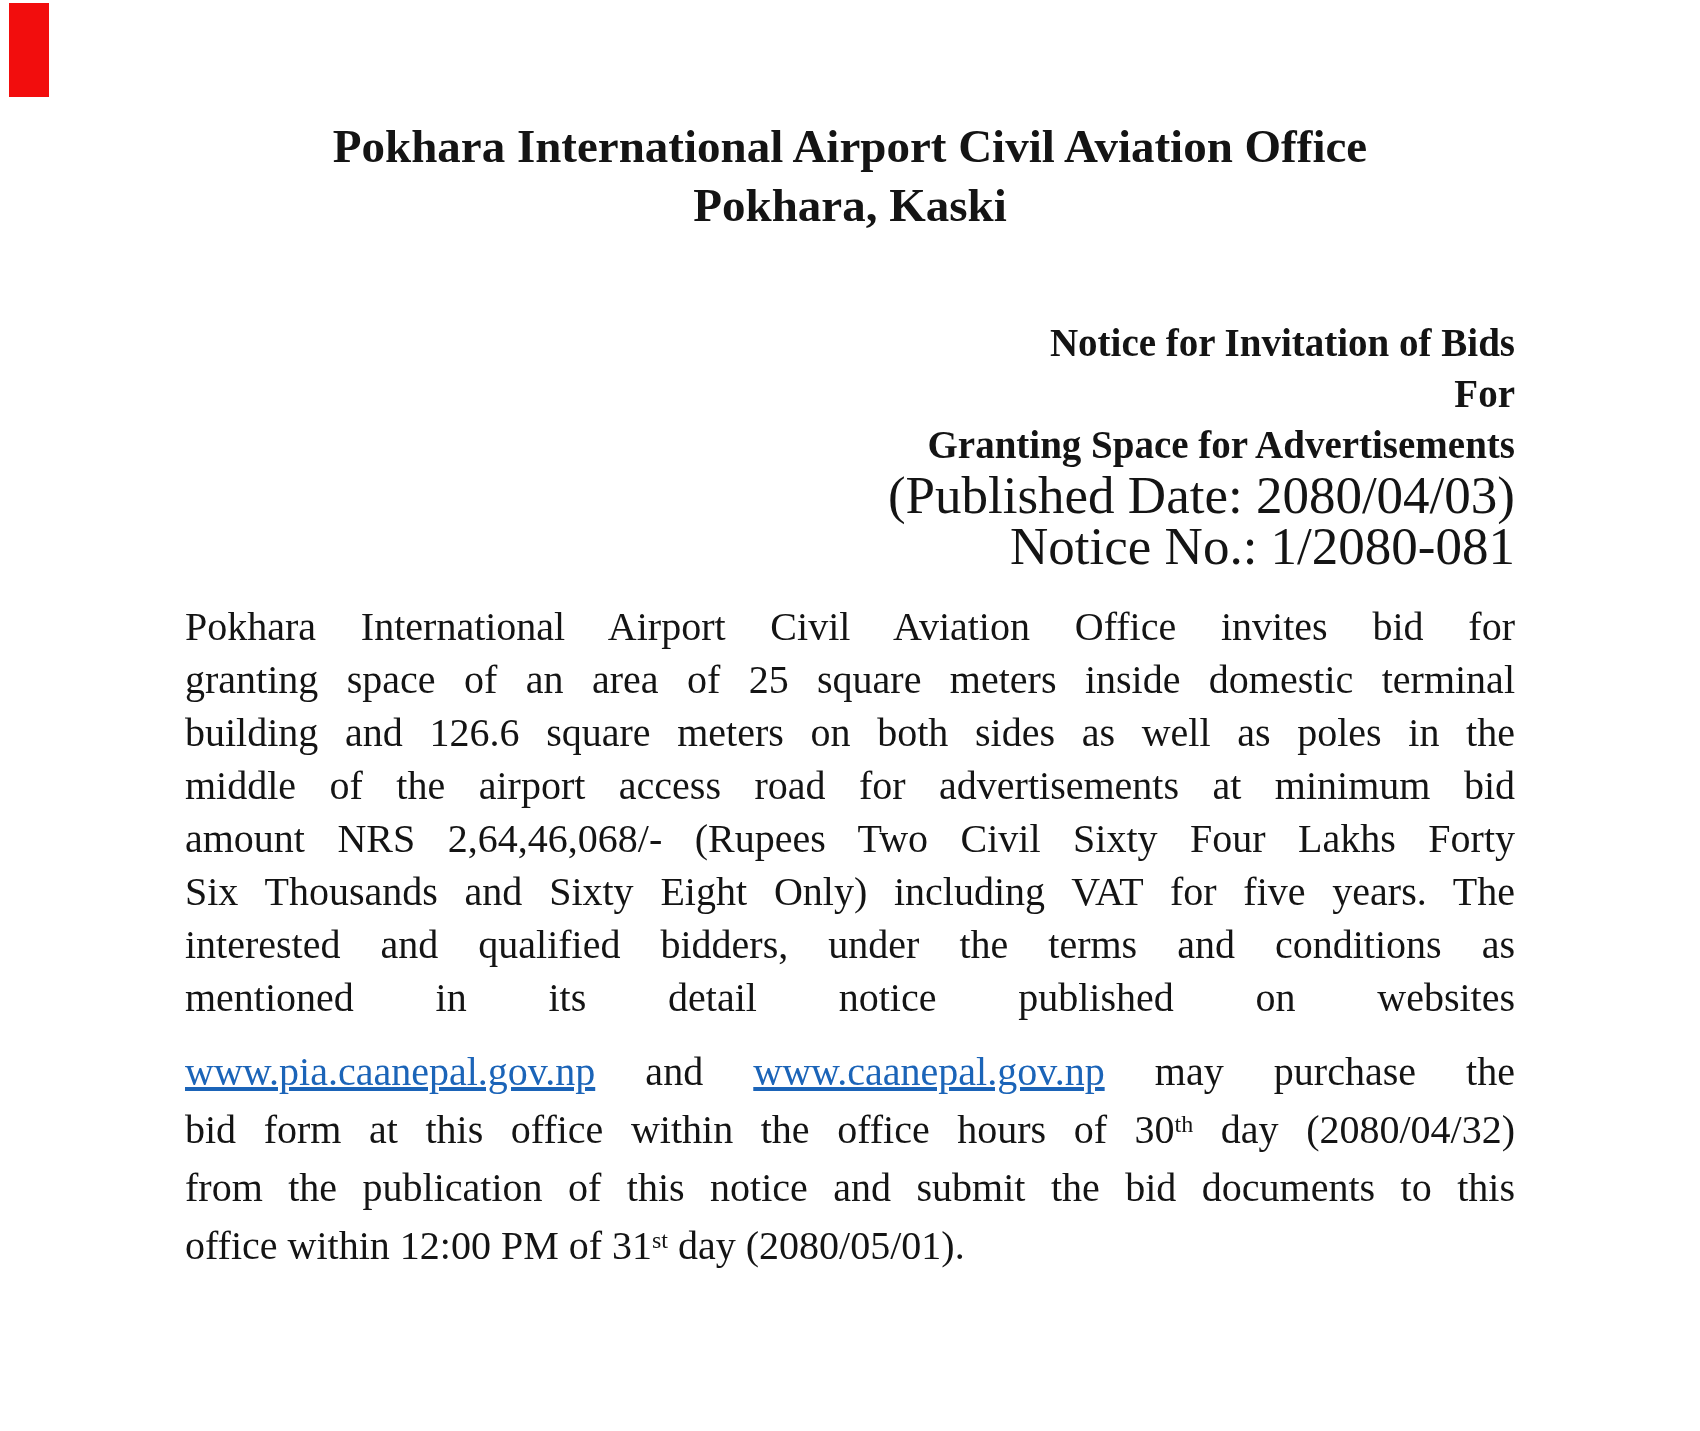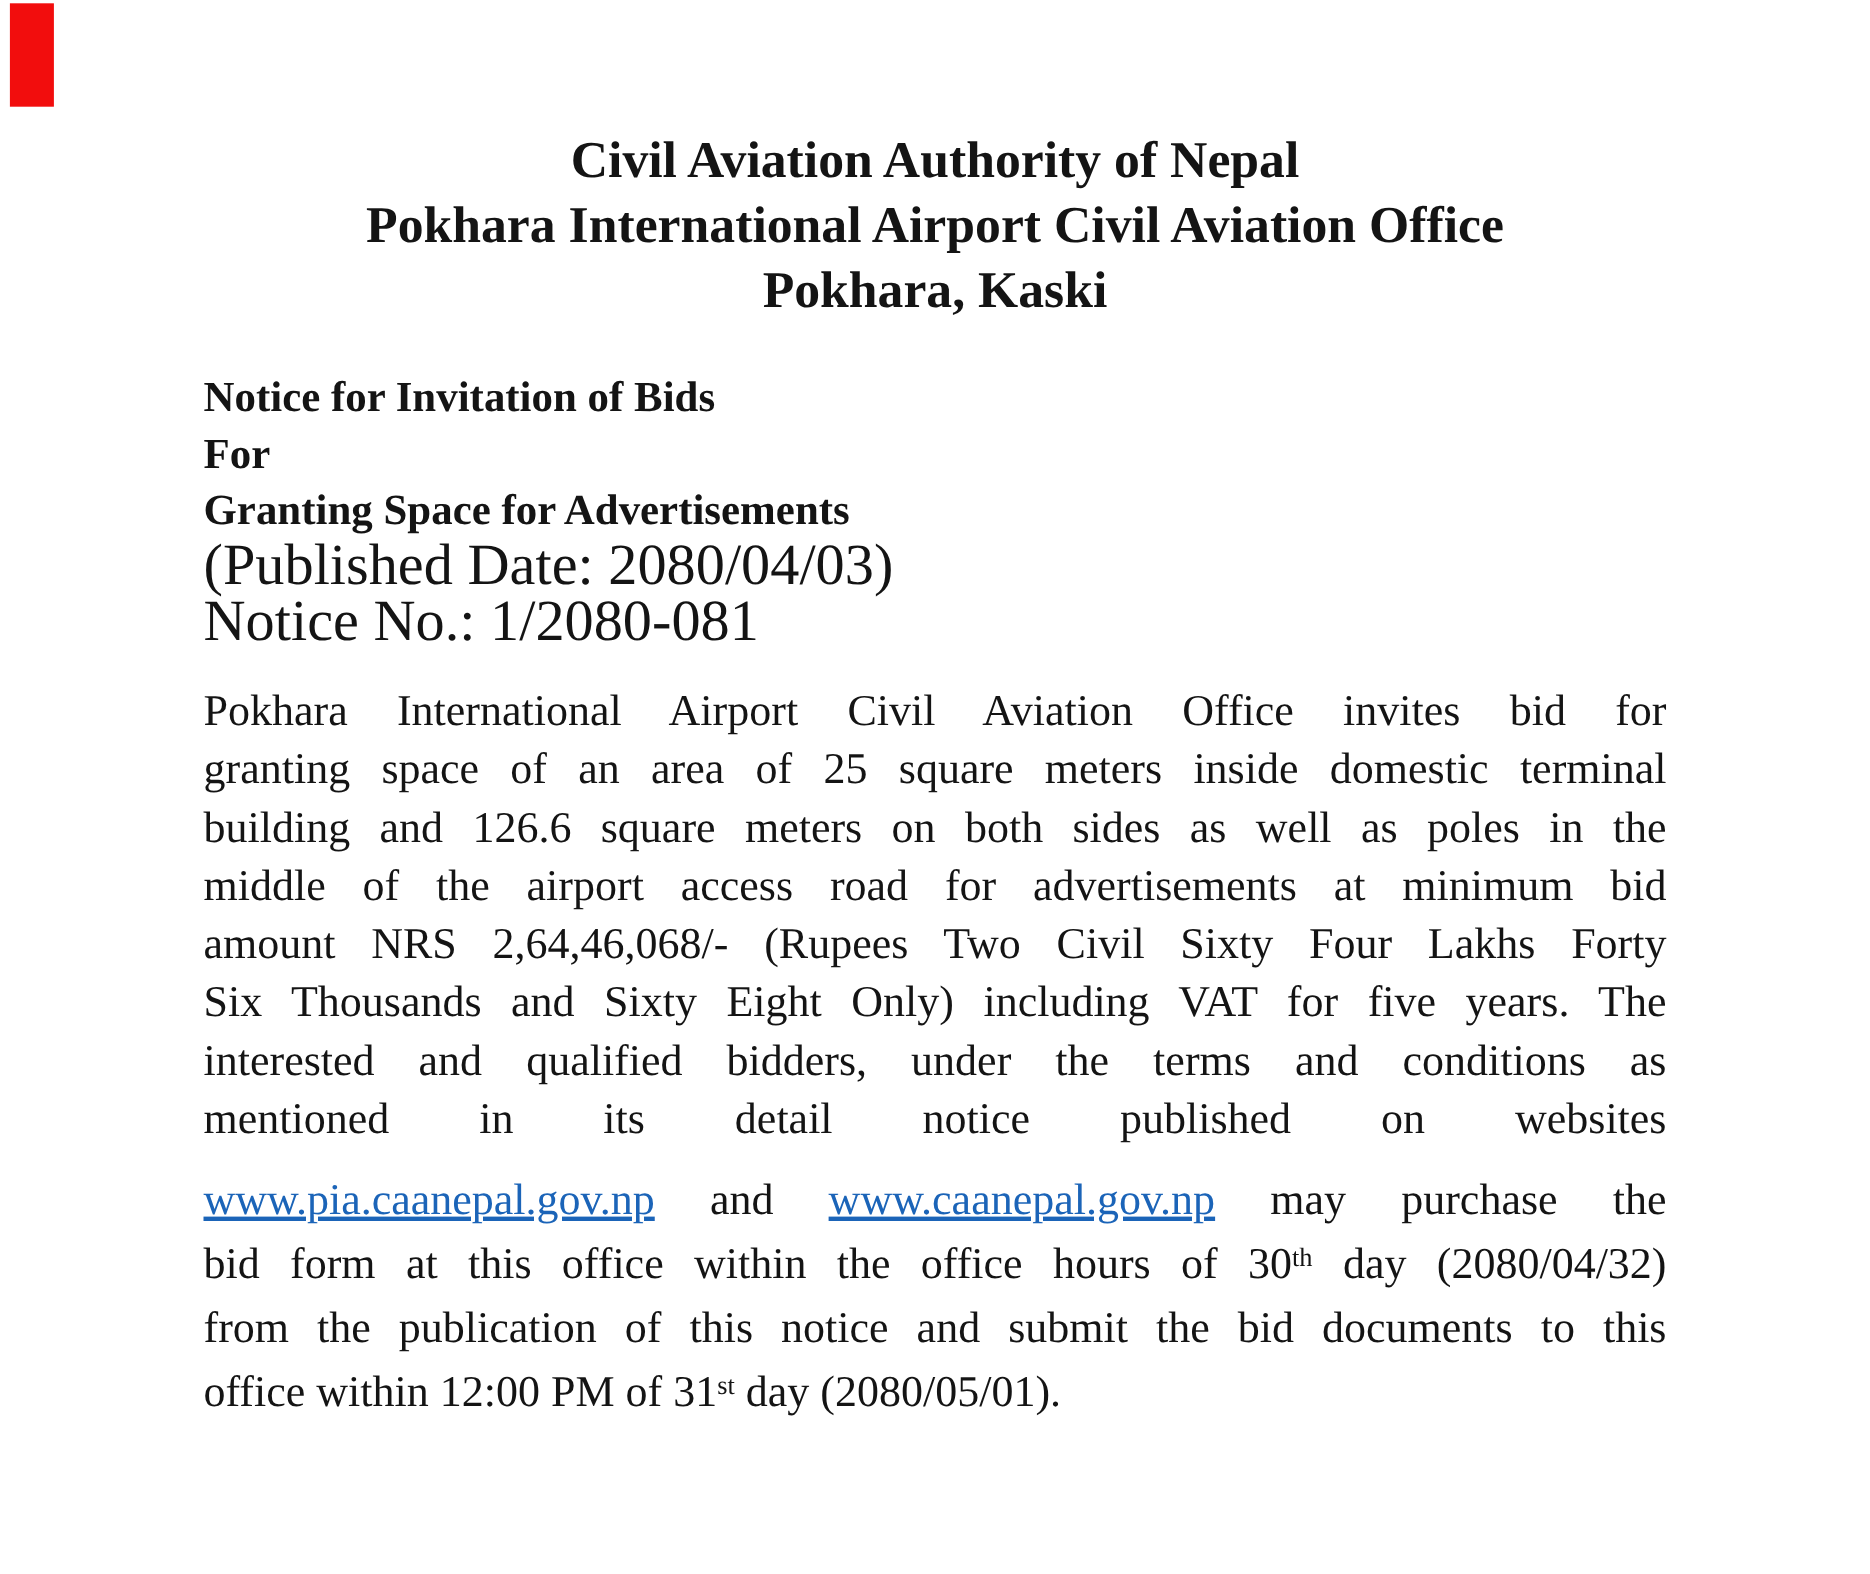--- a/index.html
+++ b/index.html
@@ -29,22 +29,22 @@
     width: 1330px;
   }
   .title-block {
     padding-top: 117px;
     text-align: center;
     font-weight: bold;
     font-size: 47px;
     line-height: 59px;
   }
   .subtitle-block {
-    margin-top: 42px;
-    text-align: left;
+    margin-top: 82px;
+    text-align: right;
     line-height: 51px;
     font-size: 39px;
   }
   .subtitle-bold { font-weight: bold; }
   .subtitle-reg { font-size: 53px; }
   .body-block {
     margin-top: 28px;
     font-size: 40px;
   }
   .jl {
@@ -77,21 +77,20 @@
   }
 </style>
 </head>
 <body>
 
 <div class="red-mark"></div>
 
 <div class="doc">
 
   <div class="title-block">
-    <div>Civil Aviation Authority of Nepal</div>
     <div>Pokhara International Airport Civil Aviation Office</div>
     <div>Pokhara, Kaski</div>
   </div>
 
   <div class="subtitle-block">
     <div class="subtitle-bold">Notice for Invitation of Bids</div>
     <div class="subtitle-bold">For</div>
     <div class="subtitle-bold">Granting Space for Advertisements</div>
     <div class="subtitle-reg">(Published Date: 2080/04/03)</div>
     <div class="subtitle-reg">Notice No.: 1/2080-081</div>

